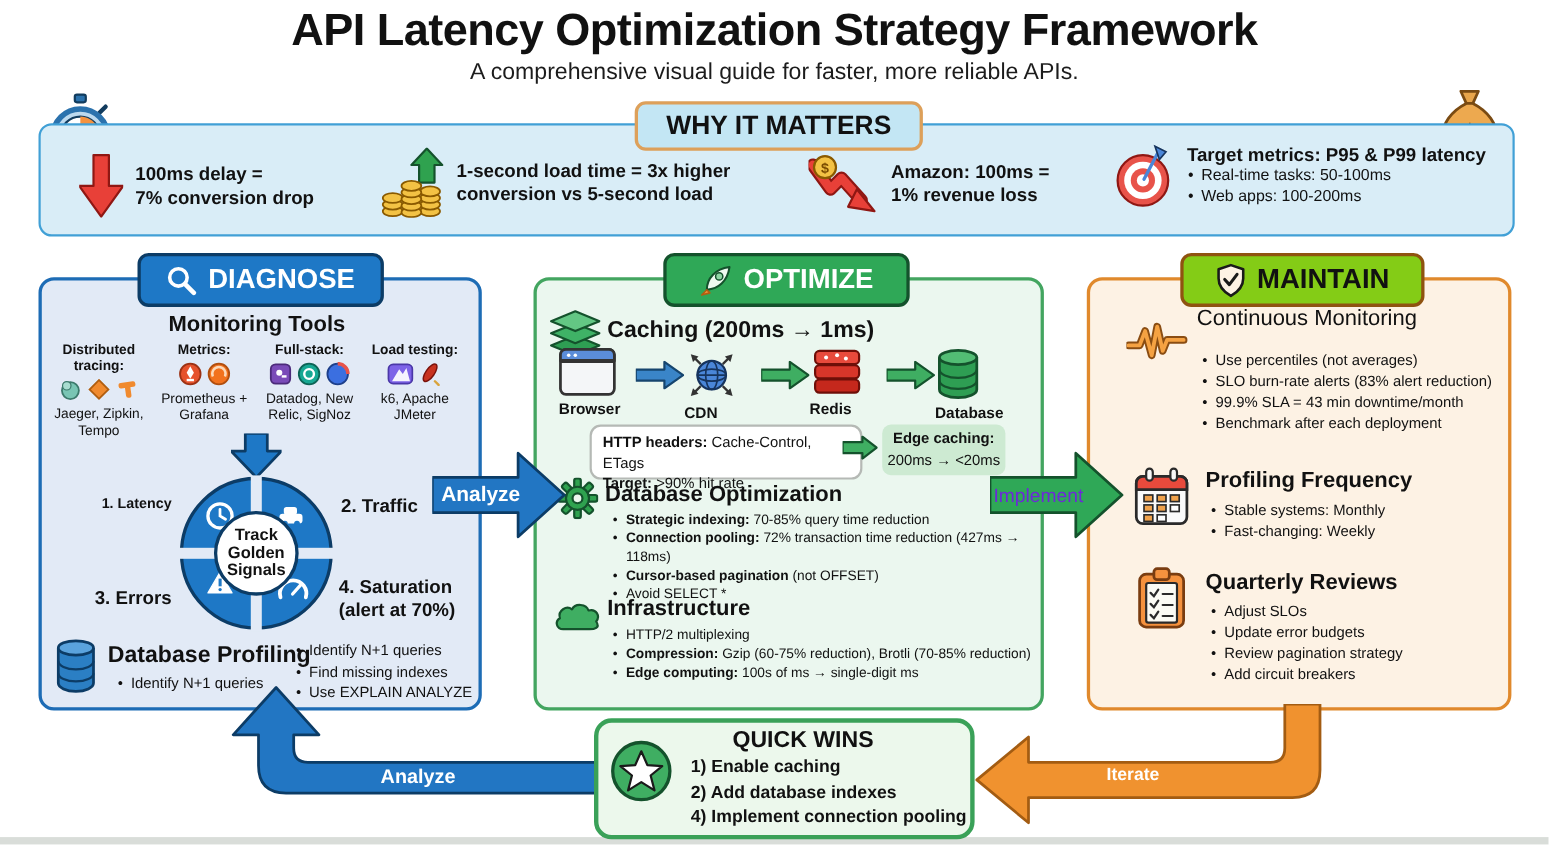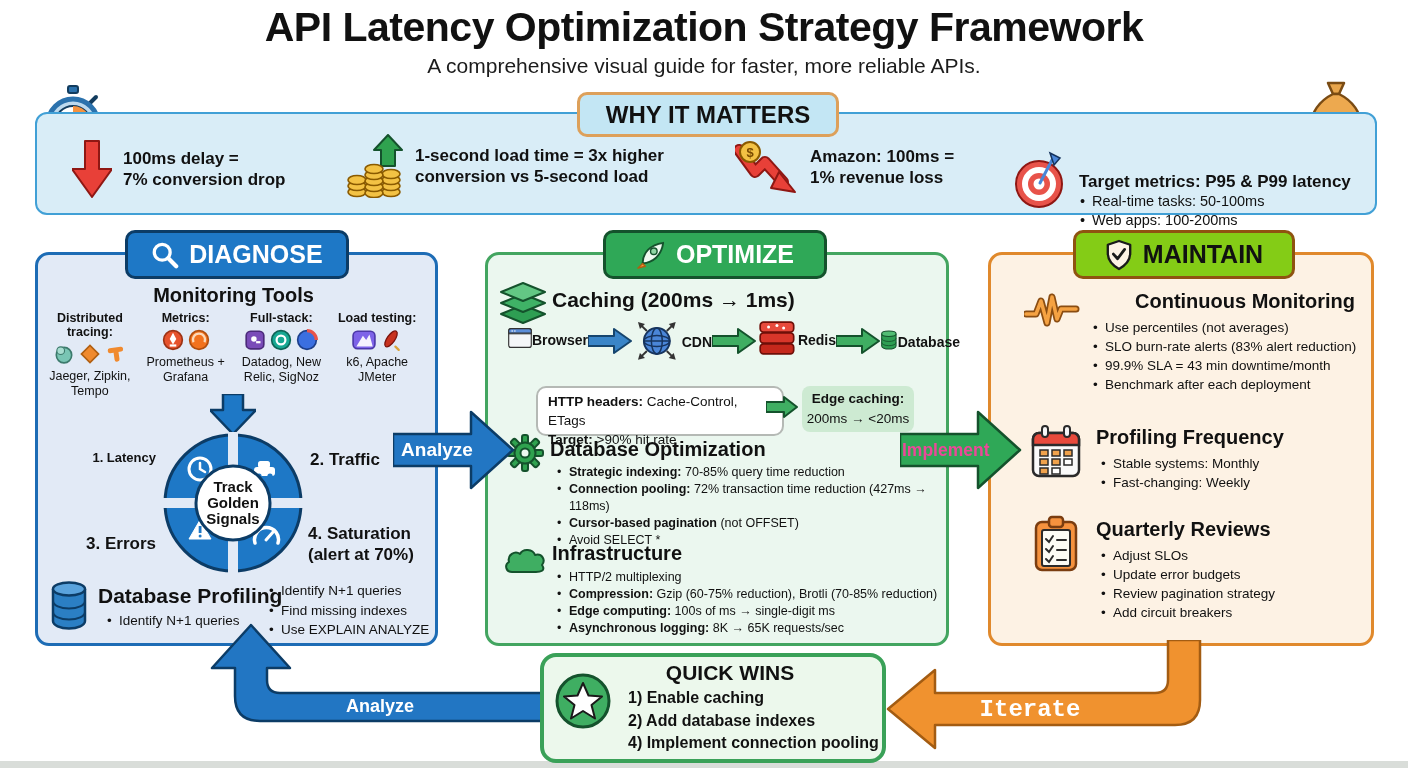--- a/index.html
+++ b/index.html
@@ -18,21 +18,21 @@
   
   .why-band{left:35px;top:112px;width:1338px;height:99px;background:#d9edf7;border:2.5px solid #41a0d6;border-radius:12px;z-index:1;}
   .why-badge{left:577px;top:92px;width:256px;height:39px;background:#c3e6f4;border:3px solid #dda05a;border-radius:10px;
              display:flex;align-items:center;justify-content:center;font-size:24px;font-weight:bold;z-index:5;}
   .stat{display:flex;align-items:center;gap:11px;z-index:2;}
   .stat-text{font-size:17px;font-weight:bold;line-height:21px;}
   .stat1{left:72px;top:140px;}
   .stat2{left:346px;top:134px;}
   .stat3{left:735px;top:140px;}
   .stat4{left:1012px;top:130px;}
-  .stat4-title{font-size:17px;font-weight:bold;line-height:21px;margin-top:41px;}
+  .stat4-title{font-size:17px;font-weight:bold;line-height:21px;}
   .stat4-b{font-size:14.5px;line-height:19px;}
   
   .colbox{border-radius:14px;z-index:1;}
   .box-diag{left:35px;top:252px;width:397px;height:388px;background:#e2eaf6;border:3px solid #1d6cb5;}
   .box-opt{left:485px;top:252px;width:458px;height:388px;background:#ebf7ef;border:3px solid #43a560;}
   .box-main{left:988px;top:252px;width:380px;height:388px;background:#fdf2e4;border:3px solid #e0892c;}
   .hbadge{display:flex;align-items:center;justify-content:center;gap:10px;font-size:25px;font-weight:bold;border-radius:10px;z-index:6;}
   .badge-diag{left:125px;top:230px;width:218px;height:43px;background:#1e78c6;border:3px solid #0c3c66;color:#fff;text-align:center;}
   .badge-opt{left:603px;top:230px;width:218px;height:43px;background:#2fa857;border:3px solid #14522c;color:#fff;}
   .badge-main{left:1073px;top:230px;width:216px;height:43px;background:#84cc16;border:3px solid #8f5310;color:#111;}
@@ -51,60 +51,60 @@
   .gs-l3{left:78px;top:534px;width:78px;text-align:right;font-size:17px;font-weight:bold;z-index:2;}
   .gs-l4{left:308px;top:523px;font-size:17px;font-weight:bold;line-height:21px;z-index:2;}
   .dbprof-icon{left:50px;top:580px;z-index:2;}
   .dbprof-title{left:98px;top:584px;font-size:21px;font-weight:bold;z-index:2;}
   .dbprof-left{left:106px;top:613px;font-size:13.5px;z-index:2;}
   .dbprof-list{left:268px;top:581px;font-size:13.5px;line-height:19.5px;z-index:2;}
   
   .caching-icon{left:500px;top:281px;z-index:2;}
   .caching-title{left:552px;top:288px;font-size:21px;font-weight:bold;z-index:2;}
   .flow-row{left:508px;top:316px;width:412px;display:flex;align-items:flex-start;z-index:2;}
-  .flow-item{display:flex;flex-direction:row;align-items:center;width:80px;}
+  .flow-item{display:flex;flex-direction:column;align-items:flex-start;width:80px;}
   .flow-label{font-size:14px;font-weight:bold;margin-top:3px;}
   .flow-arrow{margin-top:12px;width:44px;display:flex;justify-content:center;}
   .callout{left:536px;top:386px;width:224px;height:38px;background:#fff;border:2px solid #b5b9b5;border-radius:10px;
            padding:4px 10px;font-size:13.5px;line-height:19px;z-index:2;}
   .edge-arrow{left:766px;top:396px;z-index:2;}
   .edge-box{left:802px;top:386px;width:112px;height:43px;background:#cdead2;border-radius:8px;text-align:center;
             font-size:13.5px;line-height:20px;padding-top:3px;z-index:2;}
   .dbopt-icon{left:506px;top:434px;z-index:2;}
   .dbopt-title{left:550px;top:438px;font-size:20px;font-weight:bold;z-index:2;}
   .dbopt-list{left:556px;top:464px;width:384px;font-size:12.5px;line-height:17px;z-index:2;}
   .infra-icon{left:502px;top:546px;z-index:2;}
   .infra-title{left:552px;top:542px;font-size:20px;font-weight:bold;z-index:2;}
   .infra-list{left:556px;top:569px;width:384px;font-size:12.5px;line-height:17px;z-index:2;}
   
   .cm-icon{left:1024px;top:292px;z-index:2;}
-  .cm-title{left:1088px;top:290px;font-size:20px;font-weight:bold;z-index:2;margin-left:47px;}
+  .cm-title{left:1088px;top:278px;font-size:20px;font-weight:normal;z-index:2;}
   .cm-list{left:1092px;top:318px;font-size:13.5px;line-height:19px;z-index:2;}
   .pf-icon{left:1030px;top:424px;z-index:2;}
   .pf-title{left:1096px;top:426px;font-size:20px;font-weight:bold;z-index:2;}
   .pf-list{left:1100px;top:454px;font-size:13.5px;line-height:19px;z-index:2;}
   .qr-icon{left:1032px;top:514px;z-index:2;}
   .qr-title{left:1096px;top:518px;font-size:20px;font-weight:bold;z-index:2;}
   .qr-list{left:1100px;top:546px;font-size:13.5px;line-height:19px;z-index:2;}
   
   .arrow-analyze{left:393px;top:410px;z-index:4;}
   .arrow-analyze-label{left:397px;top:434px;width:80px;height:32px;line-height:32px;text-align:center;color:#fff;
                        font-size:19px;font-weight:bold;z-index:5;}
   .arrow-implement{left:900px;top:410px;z-index:4;}
-  .arrow-implement-label{left:902px;top:436px;width:84px;height:28px;line-height:28px;text-align:center;color:#ec4899;
-                         font-size:17.5px;font-weight:bold;z-index:5;}
+  .arrow-implement-label{left:902px;top:436px;width:84px;height:28px;line-height:28px;text-align:center;color:#6d28d9;
+                         font-size:17.5px;font-weight:normal;z-index:5;}
   
   .qw-box{left:540px;top:653px;width:338px;height:102px;background:#ecf8ec;border:4px solid #3aa158;border-radius:16px;z-index:4;}
   .qw-star{left:554px;top:672px;z-index:5;}
   .qw-title{left:625px;top:661px;width:210px;text-align:center;font-size:21px;font-weight:bold;z-index:5;}
   .qw-list{left:628px;top:687px;font-size:16px;font-weight:bold;line-height:22.5px;z-index:5;}
   .arr-blue{left:130px;top:623px;z-index:3;}
   .arr-orange{left:880px;top:640px;z-index:3;}
   .lbl-analyze-bot{left:290px;top:696px;width:180px;text-align:center;color:#fff;font-size:18px;font-weight:bold;z-index:5;}
-  .lbl-iterate{left:955px;top:696px;width:150px;text-align:center;color:#fff;font-size:24px;font-weight:bold;z-index:5;font-family:Liberation Mono, monospace;}
+  .lbl-iterate{left:955px;top:696px;width:150px;text-align:center;color:#fff;font-size:16px;font-weight:bold;z-index:5;}
   .bottom-stripe{left:0;top:761px;width:1408px;height:7px;background:#d9ddd9;z-index:1;}
 </style>
 </head>
 <body>
 
 <div class="stage">
 
   <div class="abs t-title">API Latency Optimization Strategy Framework</div>
   <div class="abs t-sub">A comprehensive visual guide for faster, more reliable APIs.</div>
 
@@ -454,21 +454,20 @@
   </div>
 
   <svg class="abs infra-icon" width="46" height="30" viewBox="0 0 46 28">
     <path d="M10 25 C4 25 2 18 7 15 C5 8 13 3 18 7 C21 1 31 2 33 8 C40 6 44 13 40 18 C44 24 38 25 34 25 Z" fill="#3fae62" stroke="#14522c" stroke-width="2" stroke-linejoin="round"></path>
   </svg>
   <div class="abs infra-title">Infrastructure</div>
   <div class="abs infra-list">
     <div class="bl"><b></b><span>HTTP/2 multiplexing</span></div>
     <div class="bl"><b>Compression:</b><span> Gzip (60-75% reduction), Brotli (70-85% reduction)</span></div>
     <div class="bl"><b>Edge computing:</b><span> 100s of ms → single-digit ms</span></div>
-    <div class="bl"><b>Asynchronous logging:</b><span> 8K → 65K requests/sec</span></div>
   </div>
 
   <svg class="abs cm-icon" width="56" height="38" viewBox="0 0 56 38">
     <path d="M2 22 H12 L17 9 L23 31 L28 5 L33 27 L37 17 H52" fill="none" stroke="#8a4d12" stroke-width="7" stroke-linejoin="round" stroke-linecap="round"></path>
     <path d="M2 22 H12 L17 9 L23 31 L28 5 L33 27 L37 17 H52" fill="none" stroke="#f5a242" stroke-width="3.5" stroke-linejoin="round" stroke-linecap="round"></path>
   </svg>
   <div class="abs cm-title">Continuous Monitoring</div>
   <div class="abs cm-list">
     <div class="bl">Use percentiles (not averages)</div>
     <div class="bl">SLO burn-rate alerts (83% alert reduction)</div>

